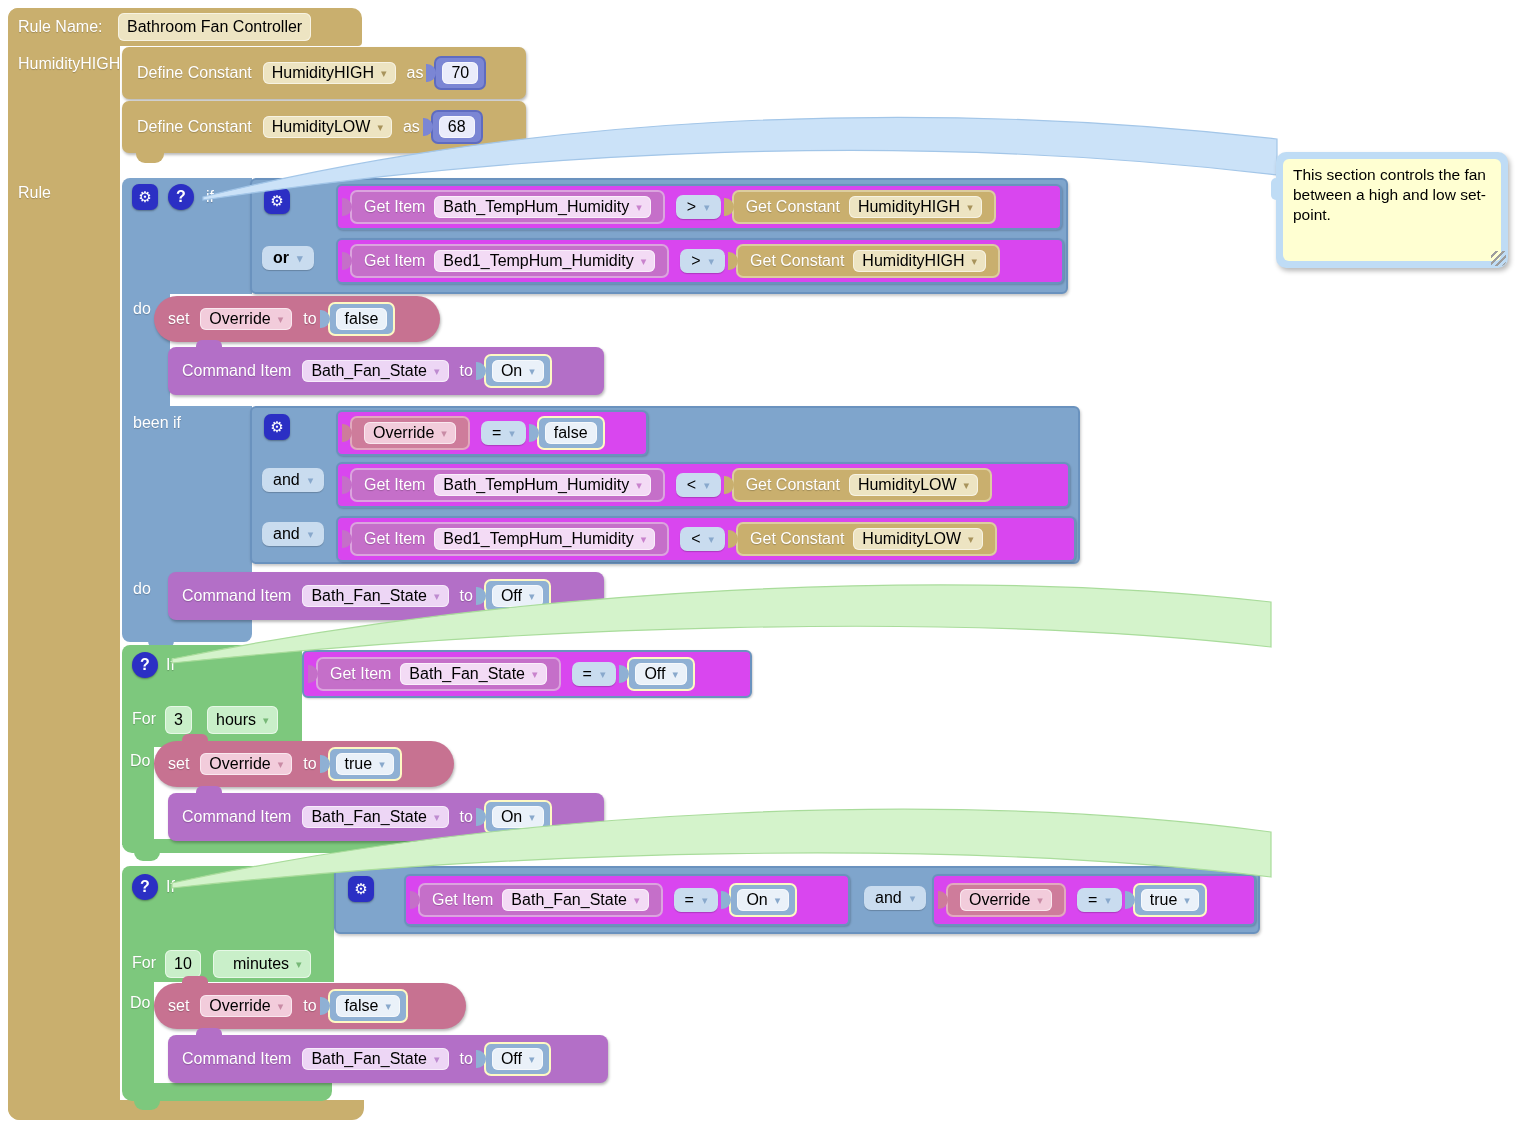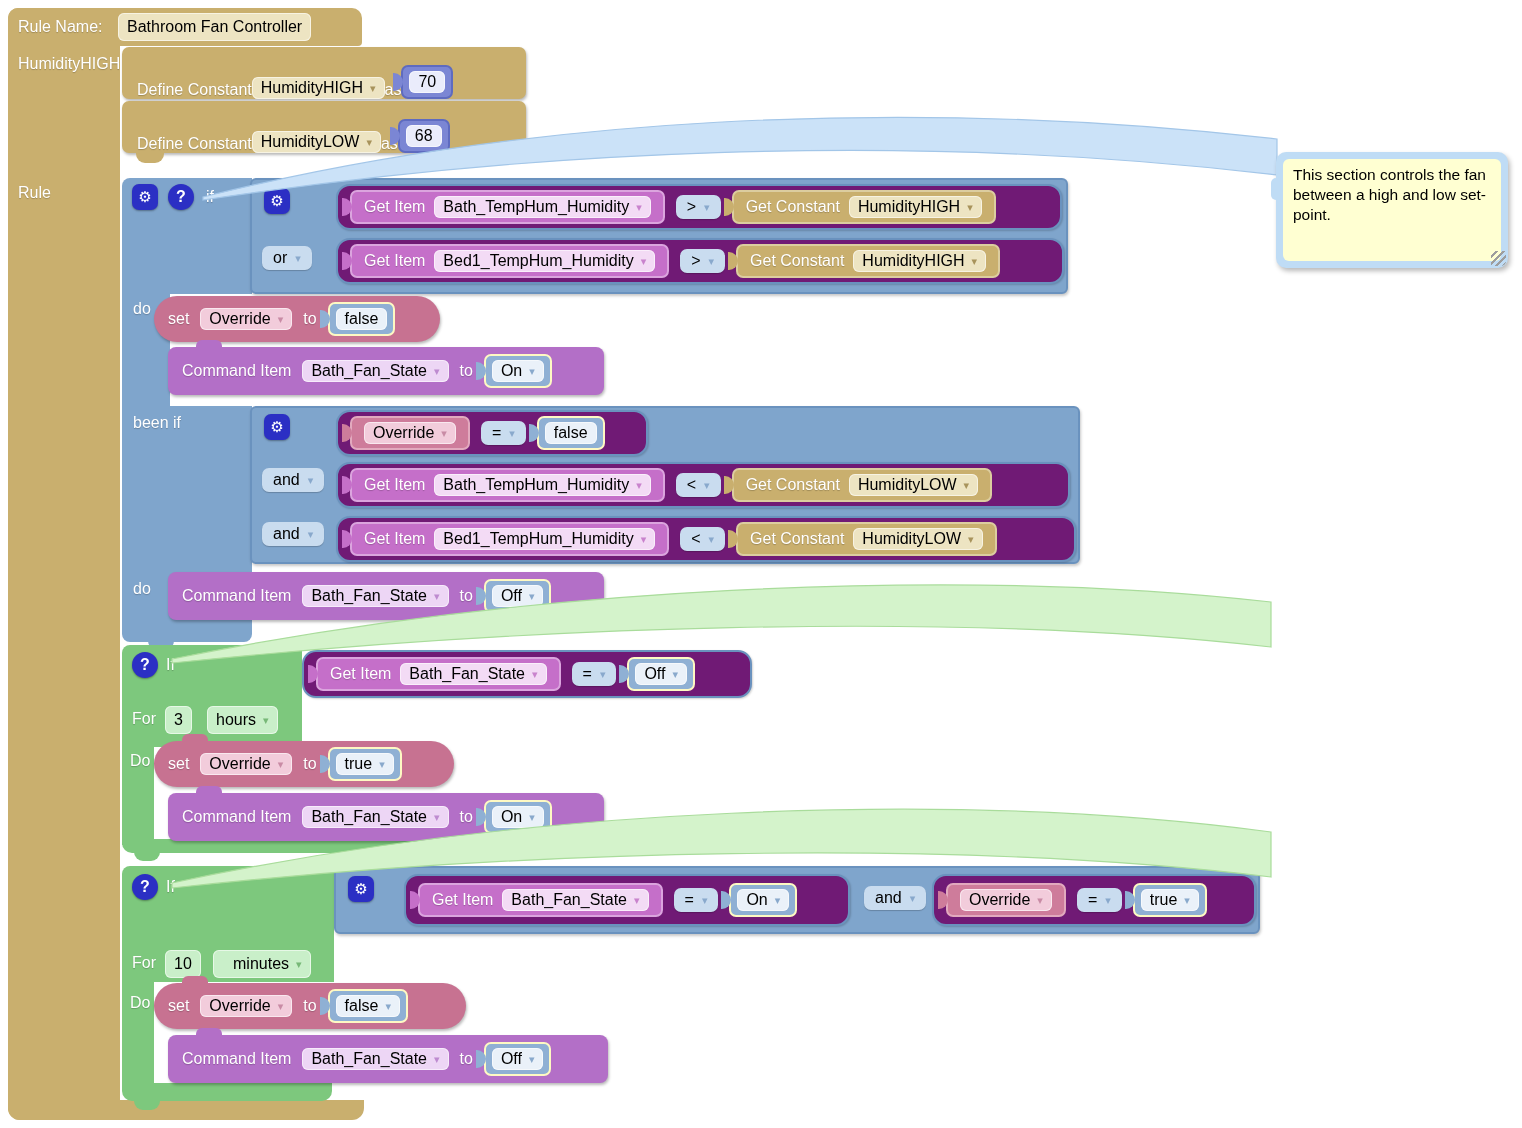--- a/index.html
+++ b/index.html
@@ -6,21 +6,21 @@
   #stage{position:relative;width:1522px;height:1128px;background:#fff;
          font-family:"Liberation Sans",sans-serif;font-size:16px;color:#000;overflow:hidden;}
   .abs{position:absolute;}
   .lbl{color:#fff;text-shadow:0 1px 1px rgba(0,0,0,.22);white-space:nowrap;}
   
   .tan{background:#C9AF6E;}
   .blue{background:#7FA5CC;}
   .green{background:#7DC87D;}
   
   .grp{background:#7FA5CC;border:2px solid #6A92BE;border-radius:6px;box-shadow:1px 2px 3px rgba(0,0,0,.22);box-sizing:border-box;}
-  .strip{background:#701a75;border:2px solid #6A92BE;border-radius:14px;display:flex;align-items:center;gap:11px;padding:7px 12px;box-sizing:border-box;box-shadow:1px 1px 2px rgba(0,0,0,.18);}
+  .strip{background:#d946ef;border:2px solid #6A92BE;border-radius:6px;display:flex;align-items:center;gap:11px;padding:7px 12px;box-sizing:border-box;box-shadow:1px 1px 2px rgba(0,0,0,.18);}
   
   .gi,.gc,.ov{position:relative;display:flex;align-items:center;gap:9px;border-radius:7px;padding:4px 12px;white-space:nowrap;}
   .gi{background:#C56FC9;border:2px solid #DBA4DE;}
   .gc{background:#C9AF6E;border:2px solid #DCCD9F;}
   .ov{background:#CE7C9B;border:2px solid #E2A9BE;}
   .gi::before,.gc::before,.ov::before,.sock::before{content:"";position:absolute;left:-10px;top:50%;margin-top:-9px;width:10px;height:18px;border-radius:0 10px 10px 0;}
   .gi::before{background:#C56FC9;}
   .gc::before{background:#C9AF6E;}
   .ov::before{background:#CE7C9B;}
   
@@ -46,21 +46,21 @@
   .icon-sq{width:26px;height:26px;border-radius:7px;background:#2B2FC4;color:#fff;display:flex;align-items:center;justify-content:center;font-size:15px;box-shadow:0 1px 2px rgba(0,0,0,.35);}
   .icon-ci{width:26px;height:26px;border-radius:50%;background:#2B2FC4;color:#fff;display:flex;align-items:center;justify-content:center;font-size:16px;font-weight:bold;box-shadow:0 1px 2px rgba(0,0,0,.35);}
   
   .stmt{position:absolute;display:flex;align-items:center;gap:11px;padding:0 14px;border-radius:8px;box-shadow:1px 2px 3px rgba(0,0,0,.28);box-sizing:border-box;}
   .stmt.pink{background:#C77291;border-radius:23px;}
   .stmt.purple{background:#B36FC7;}
   .notch{position:absolute;top:-7px;left:28px;width:26px;height:9px;border-radius:6px 6px 0 0;}
   .n-pink{background:#C77291;}.n-purple{background:#B36FC7;}
   .bump{position:absolute;border-radius:0 0 9px 9px;}
   
-  .defblk{position:absolute;background:#C9AF6E;border-radius:7px;display:flex;align-items:flex-end;padding:0 15px;box-shadow:1px 2px 3px rgba(0,0,0,.28);box-sizing:border-box;}
+  .defblk{position:absolute;background:#C9AF6E;border-radius:7px;display:flex;align-items:center;gap:11px;padding:0 15px;box-shadow:1px 2px 3px rgba(0,0,0,.28);box-sizing:border-box;}
   
   .comment{position:absolute;border-radius:10px;box-shadow:2px 3px 5px rgba(0,0,0,.28);z-index:6;}
   .c-blue{background:#BFDCF5;margin-top:28px;}
   .c-green{background:#C2EEB9;}
   .comment .inner{position:absolute;inset:7px;background:#FFFFD2;border-radius:6px;padding:6px 10px;box-sizing:border-box;line-height:1.28;font-size:15.5px;}
   .stub{position:absolute;left:-5px;top:26px;width:10px;height:22px;border-radius:5px 0 0 5px;}
   .s-blue{background:#BFDCF5;}.s-green{background:#C2EEB9;}
   .resize{position:absolute;right:2px;bottom:2px;width:15px;height:15px;border-radius:0 0 5px 0;
           background:repeating-linear-gradient(135deg,rgba(0,0,0,0) 0 3px,#9d9d9d 3px 5px);}
   svg.ribbons{position:absolute;left:0;top:0;z-index:5;pointer-events:none;}
@@ -137,21 +137,21 @@
       <span class="dd a-blue">▾</span>
     </span>
     <span class="gc">
       <span class="lbl">Get Constant</span>
       <span class="field f-tan">
         <span>HumidityHIGH</span>
         <span class="dd a-tan">▾</span>
       </span>
     </span>
   </div>
-  <div class="abs chip" style="left:262px;top:246px;">
+  <div class="abs chip" style="left:262px;top:246px;font-weight:bold;">
     <span>or</span>
     <span class="dd a-blue">▾</span>
   </div>
   <div class="abs strip" style="left:336px;top:238px;width:728px;height:46px;">
     <span class="gi">
       <span class="lbl">Get Item</span>
       <span class="field f-magenta">
         <span>Bed1_TempHum_Humidity</span>
         <span class="dd a-magenta">▾</span>
       </span>

